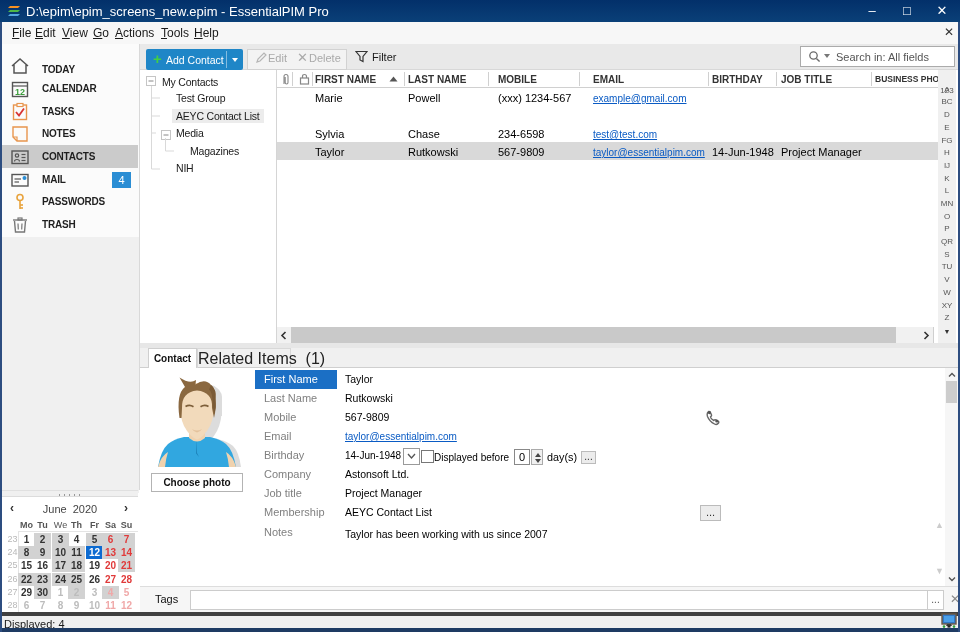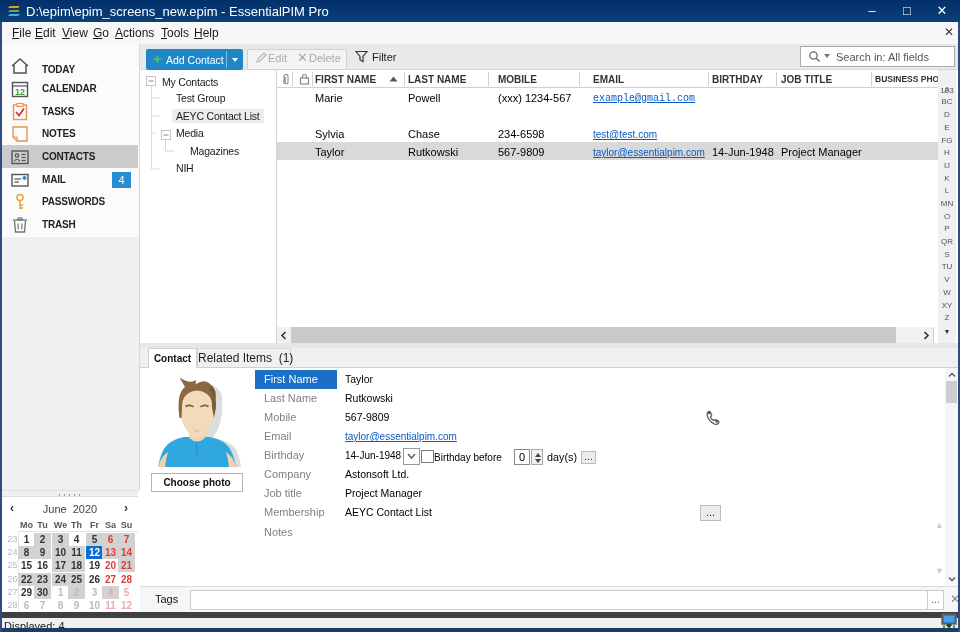--- a/index.html
+++ b/index.html
@@ -55,38 +55,38 @@
 #hthumb { position:absolute; left:14px; top:0px; width:605px; height:17px; background:#c9c9c9; }
 
 
 #alpha { left:938px; top:70px; width:18px; height:275px; background:#f0f0f0; }
 .al { position:absolute; width:18px; text-align:center; font-size:8px; color:#555; }
 
 
 #splitter { left:140px; top:343px; width:820px; height:5px; background:#e7e7e7; }
 #tabbar { left:140px; top:348px; width:820px; height:20px; background:#f0f0f0; border-bottom:1px solid #cfcfcf; }
 #tab1 { left:148px; top:348px; width:49px; height:20px; background:#fff; border:1px solid #cfcfcf; border-bottom:none; font-size:10px; font-weight:bold; color:#111; text-align:center; line-height:19px; }
-#tab2 { left:197px; top:348px; width:94px; height:20px; font-size:12px; color:#222; text-align:left; line-height:19px; border:1px solid #d8d8d8; border-bottom:none; white-space:nowrap; }
+#tab2 { left:197px; top:348px; width:94px; height:20px; font-size:16px; color:#222; text-align:left; line-height:19px; border:1px solid #d8d8d8; border-bottom:none; white-space:nowrap; }
 #detail { left:140px; top:368px; width:820px; height:218px; background:#fff; }
 .flabel { position:absolute; left:124px; font-size:11px; color:#808080; }
 .fvalue { position:absolute; left:205px; font-size:10.5px; color:#000; white-space:nowrap; }
 #fnhl { position:absolute; left:115px; top:2px; width:82px; height:19px; background:#1b6fc5; }
 #fnhl span { position:absolute; left:9px; top:3px; font-size:11px; color:#fff; }
 #choosebtn { position:absolute; left:11px; top:105px; width:92px; height:19px; background:#fff; border:1px solid #b3b3b3; font-size:10px; font-weight:bold; color:#111; text-align:center; line-height:17px; }
 #vscroll { left:945px; top:368px; width:13px; height:218px; background:#f6f6f6; }
 #vthumb { position:absolute; left:1px; top:13px; width:11px; height:22px; background:#cdcdcd; }
 
 
 #tagsrow { left:140px; top:586px; width:820px; height:26px; background:#f6f6f6; border-top:1px solid #ddd; }
 #tagsinput { position:absolute; left:50px; top:3px; width:738px; height:20px; background:#fff; border:1px solid #ccc; }
 #tagsbtn { position:absolute; left:788px; top:3px; width:16px; height:20px; background:#fff; border:1px solid #ccc; border-left:none; font-size:10px; color:#555; text-align:center; line-height:17px; }
 #tagsx { position:absolute; left:810px; top:5px; font-size:12px; color:#888; }
 
 
-#statusbar { left:0px; top:612px; width:960px; height:16px; background:#f0f0f0; border-top:6px solid #404040; }
+#statusbar { left:0px; top:612px; width:960px; height:16px; background:#f0f0f0; border-top:4px solid #404040; }
 #statusbar span { position:absolute; left:4px; top:2px; font-size:11px; color:#1a1a1a; }
 #bottomborder { left:0; top:628px; width:960px; height:4px; background:#1e3b63; }
 #leftborder { left:0; top:22px; width:2px; height:610px; background:#2d4d80; }
 #rightborder { left:958px; top:22px; width:2px; height:610px; background:#2d4d80; }
 
 
 #minical { left:2px; top:497px; width:136px; height:115px; background:#fff; }
 .calcell { position:absolute; width:17px; height:13px; font-size:10px; text-align:center; line-height:13px; color:#333; }
 .wkno { color:#b8b8b8; font-size:9px; font-weight:normal !important; }
 .evt { background:#d2d2d2; }
@@ -263,21 +263,21 @@
         <path d="M3.5 5 L3.5 3.5 Q3.5 1.5 5.5 1.5 Q7.5 1.5 7.5 3.5 L7.5 5" fill="none" stroke="#888" stroke-width="1.2"></path>
       </svg>
     <svg style="position:absolute;left:112px;top:6px;" width="9" height="6" viewBox="0 0 9 6">
         <path d="M4.5 0.5 L8.5 5.5 L0.5 5.5 Z" fill="#555"></path>
       </svg>
   </div>
   <div class="row" style="top:18px;">
     <span class="cell" style="left:38px;">Marie</span>
     <span class="cell" style="left:131px;">Powell</span>
     <span class="cell" style="left:221px;">(xxx) 1234-567</span>
-    <span class="cell" style="left:316px;font-family:Liberation Mono, monospace;"><a class="em">example@gmail.com</a></span>
+    <span class="cell" style="left:316px;"><a class="em">example@gmail.com</a></span>
   </div>
   <div class="row" style="top:54px;">
     <span class="cell" style="left:38px;">Sylvia</span>
     <span class="cell" style="left:131px;">Chase</span>
     <span class="cell" style="left:221px;">234-6598</span>
     <span class="cell" style="left:316px;"><a class="em">test@test.com</a></span>
   </div>
   <div class="row" style="top:72px;background:#d9d9d9;">
     <span class="cell" style="left:38px;">Taylor</span>
     <span class="cell" style="left:131px;">Rutkowski</span>
@@ -353,21 +353,21 @@
     <path d="M48.5 34.7 Q52.5 32 56.5 34.5" stroke="#7d5e39" stroke-width="1.7" fill="none"></path>
 
     <path d="M40 57 Q45 60 50 57 Q48 60 45 60.5 Q42 60 40 57 Z" fill="#e3c29c"></path>
   </svg>
 
   <div style="position:absolute;left:263px;top:80px;width:17px;height:17px;background:#fff;border:1px solid #9a9a9a;"></div>
   <svg style="position:absolute;left:267px;top:85px;" width="9" height="7" viewBox="0 0 9 7">
       <path d="M1 1 L4.5 5 L8 1" fill="none" stroke="#555" stroke-width="1.3"></path>
     </svg>
   <div style="position:absolute;left:281px;top:82px;width:13px;height:13px;background:#fff;border:1px solid #777;"></div>
-  <span style="position:absolute;left:294px;top:84px;font-size:10px;color:#000;">Birthday before</span>
+  <span style="position:absolute;left:294px;top:84px;font-size:10px;color:#000;">Displayed before</span>
   <div style="position:absolute;left:374px;top:81px;width:16px;height:16px;background:#fff;border:1px solid #888;font-size:11px;text-align:center;line-height:15px;">0</div>
   <div style="position:absolute;left:391px;top:81px;width:12px;height:16px;background:#f0f0f0;border:1px solid #aaa;">
     <div style="position:absolute;left:2.5px;top:2.5px;width:0;height:0;border-left:3px solid transparent;border-right:3px solid transparent;border-bottom:4px solid #444;"></div>
     <div style="position:absolute;left:2.5px;top:8.5px;width:0;height:0;border-left:3px solid transparent;border-right:3px solid transparent;border-top:4px solid #444;"></div>
   </div>
   <span style="position:absolute;left:407px;top:83px;font-size:10.8px;color:#000;">day(s)</span>
   <div style="position:absolute;left:441px;top:83px;width:15px;height:13px;background:#ececec;border:1px solid #bbb;font-size:10px;color:#333;text-align:center;line-height:10px;">...</div>
 
   <svg style="position:absolute;left:565px;top:42px;" width="16" height="16" viewBox="0 0 16 16">
       <path d="M3.5 1.5 Q5 1 5.5 2.5 L6.5 5 Q6.8 6 5.5 6.8 Q5.8 9 8.8 10.5 Q9.8 9.3 10.8 9.8 L13 11 Q14.3 11.8 13.5 13 Q12 15.3 9.5 14 Q4.5 11.5 2.5 6.5 Q1.5 3 3.5 1.5" fill="none" stroke="#666" stroke-width="1.4"></path>
@@ -391,20 +391,21 @@
     <span class="fvalue" style="top:62px;"><a class="em">taylor@essentialpim.com</a></span>
   <span class="flabel" style="top:81px;">Birthday</span>
     <span class="fvalue" style="top:82px;font-size:10px;">14-Jun-1948</span>
   <span class="flabel" style="top:100px;">Company</span>
     <span class="fvalue" style="top:100px;">Astonsoft Ltd.</span>
   <span class="flabel" style="top:119px;">Job title</span>
     <span class="fvalue" style="top:119px;">Project Manager</span>
   <span class="flabel" style="top:138px;">Membership</span>
     <span class="fvalue" style="top:138px;">AEYC Contact List</span>
   <span class="flabel" style="top:158px;">Notes</span>
+    <span class="fvalue" style="top:160px;">Taylor has been working with us since 2007</span>
   <div id="choosebtn">Choose photo</div>
 </div>
 <div class="abs" id="vscroll">
   <svg style="position:absolute;left:3px;top:4px;" width="8" height="6" viewBox="0 0 8 6">
       <path d="M1 4.5 L4 1.5 L7 4.5" fill="none" stroke="#555" stroke-width="1.4"></path>
     </svg>
   <div id="vthumb"></div>
   <svg style="position:absolute;left:3px;top:208px;" width="8" height="6" viewBox="0 0 8 6">
       <path d="M1 1.5 L4 4.5 L7 1.5" fill="none" stroke="#555" stroke-width="1.4"></path>
     </svg>
@@ -426,21 +427,21 @@
 </div>
 
 <div class="abs" id="minical">
 <div style="position:absolute;left:16px;top:34px;width:120px;height:1px;background:#e4e4e4;"></div>
 <div style="position:absolute;left:16px;top:34px;width:1px;height:81px;background:#e4e4e4;"></div>
 <div style="position:absolute;left:8px;top:4px;font-size:12px;color:#333;font-weight:bold;">‹</div>
 <div style="position:absolute;left:0px;top:6px;width:136px;text-align:center;font-size:11px;color:#444;">June&nbsp; 2020</div>
 <div style="position:absolute;left:122px;top:4px;font-size:12px;color:#333;font-weight:bold;">›</div>
 <div class="calcell" style="left:16px;top:22px;font-weight:bold;color:#555;font-size:9px;">Mo</div>
 <div class="calcell" style="left:32px;top:22px;font-weight:bold;color:#555;font-size:9px;">Tu</div>
-<div class="calcell" style="left:50px;top:22px;font-weight:bold;color:#555;font-size:9px;">We</div>
+<div class="calcell" style="left:50px;top:22px;font-weight:normal;color:#555;font-size:9px;">We</div>
 <div class="calcell" style="left:66px;top:22px;font-weight:bold;color:#555;font-size:9px;">Th</div>
 <div class="calcell" style="left:84px;top:22px;font-weight:bold;color:#555;font-size:9px;">Fr</div>
 <div class="calcell" style="left:100px;top:22px;font-weight:bold;color:#555;font-size:9px;">Sa</div>
 <div class="calcell" style="left:116px;top:22px;font-weight:bold;color:#555;font-size:9px;">Su</div>
 <div class="calcell wkno" style="left:2px;top:36px;">23</div>
 <div class="calcell" style="left:16px;top:36px;font-weight:bold;">1</div>
 <div class="calcell evt" style="left:32px;top:36px;font-weight:bold;">2</div>
 <div class="calcell evt" style="left:50px;top:36px;font-weight:bold;">3</div>
 <div class="calcell" style="left:66px;top:36px;font-weight:bold;">4</div>
 <div class="calcell evt" style="left:84px;top:36px;font-weight:bold;">5</div>

